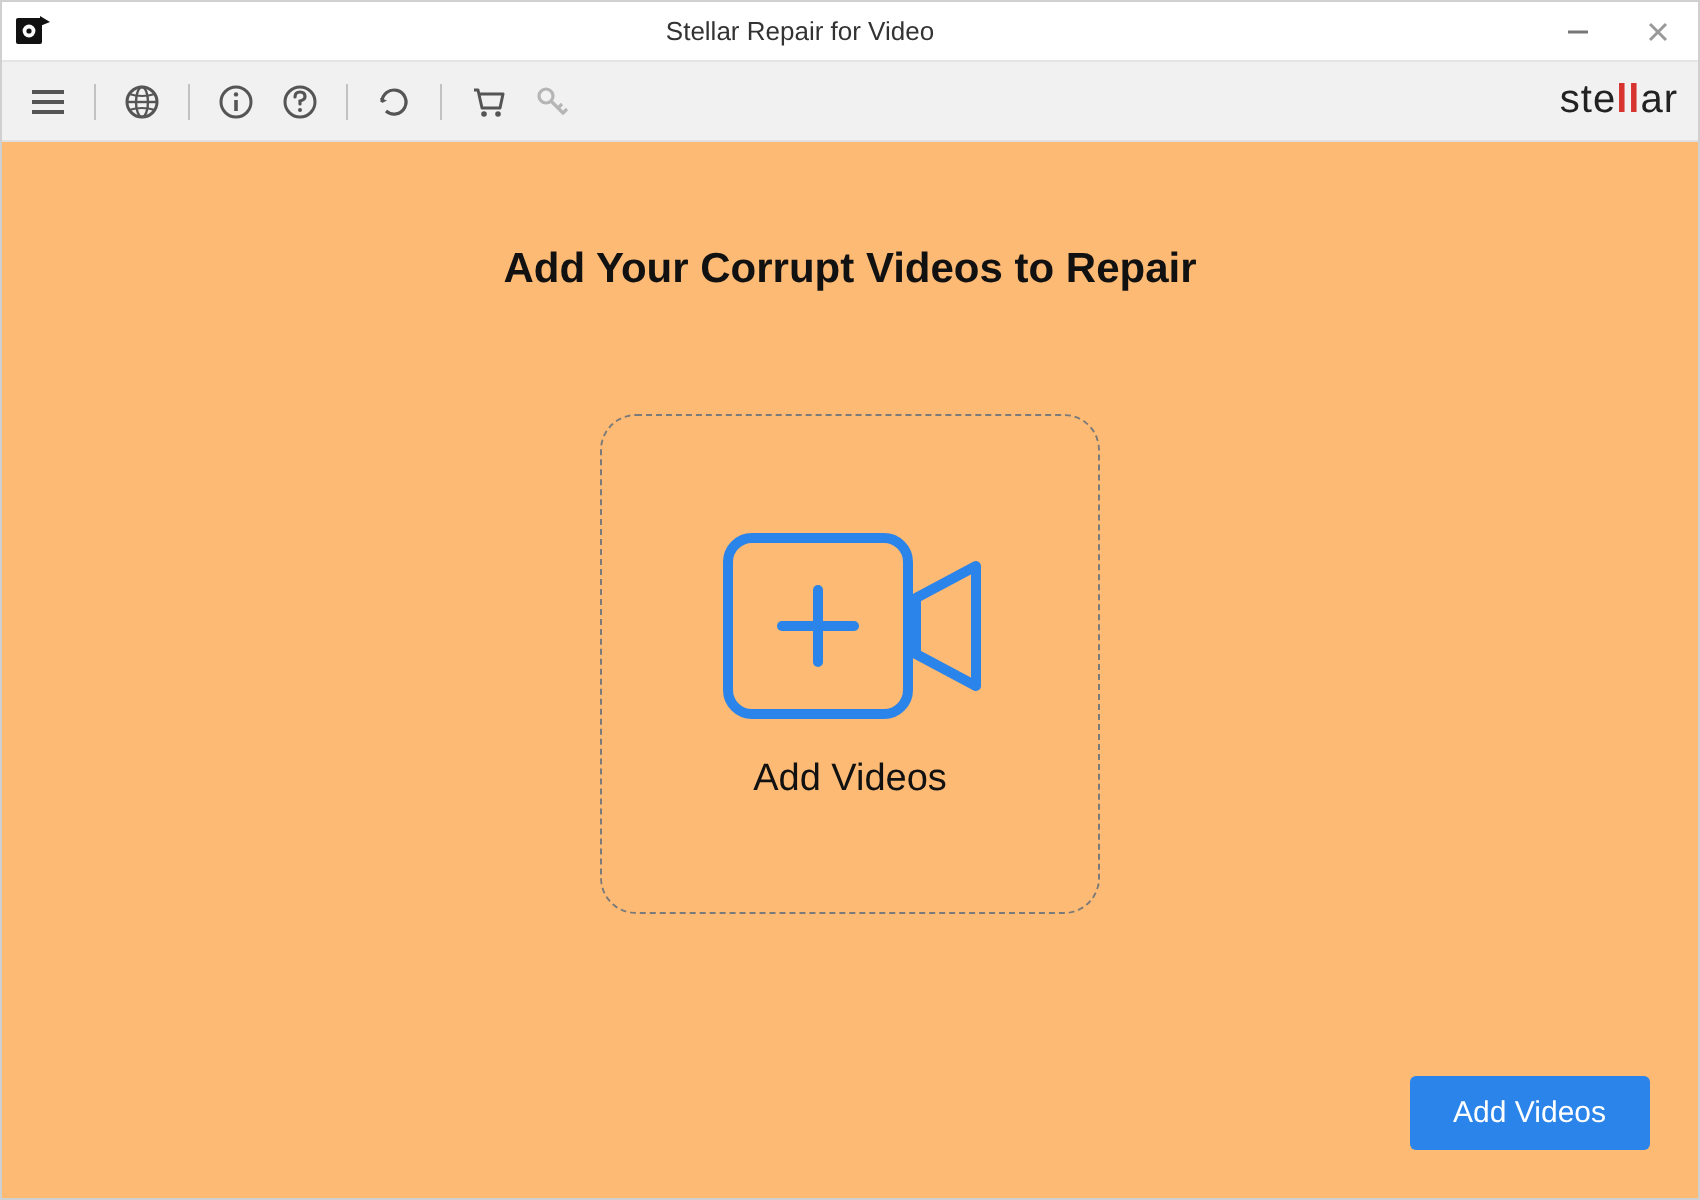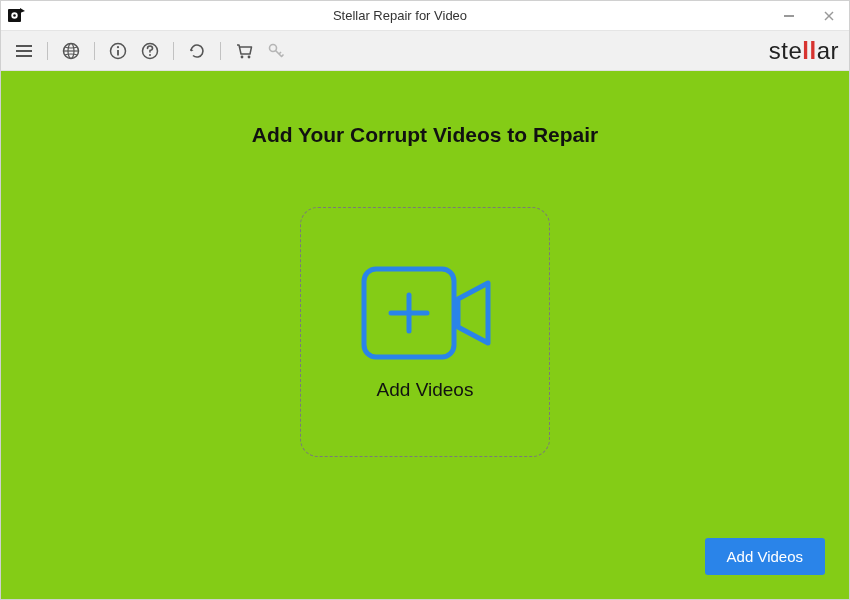--- a/index.html
+++ b/index.html
@@ -7,23 +7,23 @@
   .window { width: 850px; height: 600px; display: flex; flex-direction: column; border: 1px solid #d0d0d0; }
   .titlebar { height: 30px; background: #fff; display: flex; align-items: center; border-bottom: 1px solid #e5e5e5; }
   .titlebar-icon { width: 30px; height: 30px; display: flex; align-items: center; justify-content: center; }
   .titlebar-title { flex: 1; text-align: center; font-size: 13px; color: #333; }
   .titlebar-controls { display: flex; }
   .titlebar-controls .ctl { width: 40px; height: 30px; display: flex; align-items: center; justify-content: center; color: #666; font-size: 14px; cursor: pointer; }
   .toolbar { height: 40px; background: #f1f1f1; display: flex; align-items: center; padding: 0 10px; gap: 6px; border-bottom: 1px solid #e0e0e0; }
   .toolbar .sep { width: 1px; height: 18px; background: #c2c2c2; margin: 0 4px; }
   .toolbar .tbtn { width: 26px; height: 26px; display: flex; align-items: center; justify-content: center; color: #555; cursor: pointer; }
   .toolbar .spacer { flex: 1; }
-  .brand { display: flex; font-size: 24px; font-weight: 400; color: #222; letter-spacing: 0.5px; }
+  .brand { display: flex; font-size: 20px; font-weight: 400; color: #222; letter-spacing: 0.5px; }
   .brand .red { color: #d7332f; font-weight: 700; }
-  .main { flex: 1; background: #84cc16; display: flex; flex-direction: column; align-items: center; position: relative; }
+  .main { flex: 1; background: #fdba74; display: flex; flex-direction: column; align-items: center; position: relative; }
   .heading { margin-top: 52px; font-size: 21px; font-weight: 700; color: #111; }
   .dropzone { margin-top: 60px; width: 250px; height: 250px; border: 1.5px dashed #7a7a7a; border-radius: 18px; display: flex; flex-direction: column; align-items: center; justify-content: center; cursor: pointer; }
   .dropzone svg { display: block; }
   .dropzone-label { margin-top: 16px; font-size: 19px; color: #111; }
   .footer { position: absolute; right: 24px; bottom: 24px; }
   .primary-btn { background: #2a84e9; color: #fff; border: none; padding: 10px 22px; font-size: 15px; border-radius: 3px; cursor: pointer; }
 </style>
 </head>
 <body>
 

